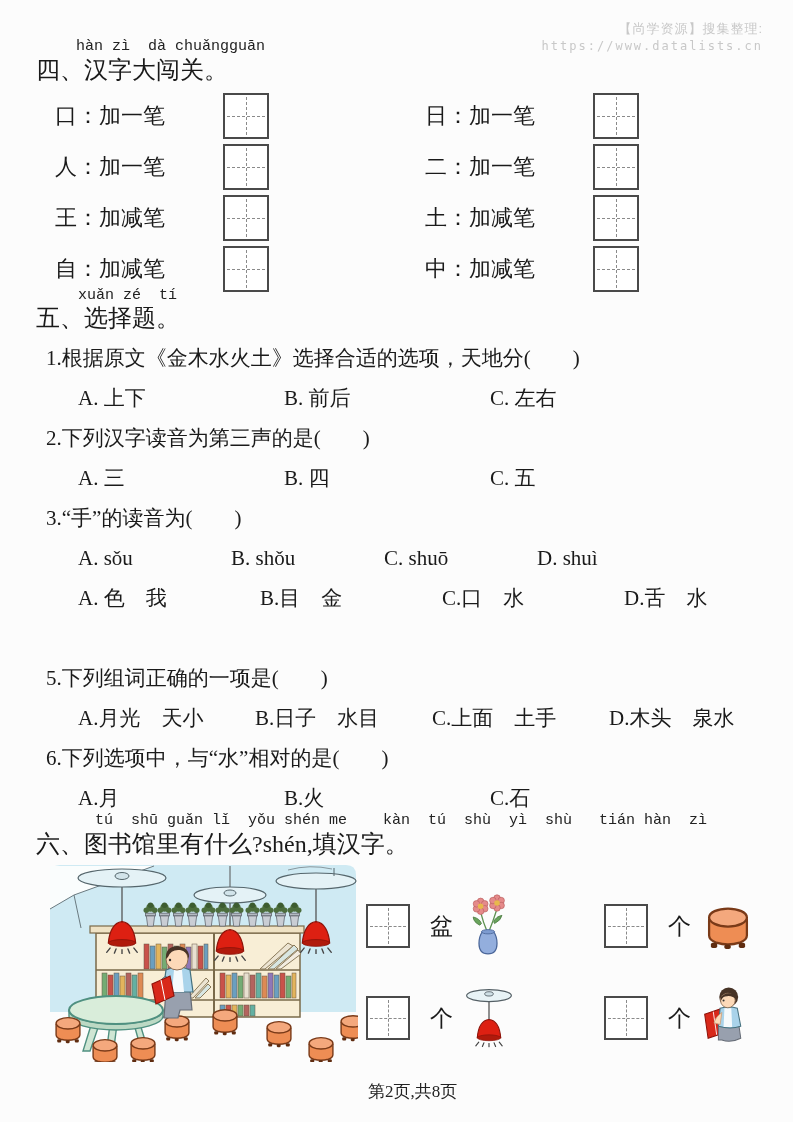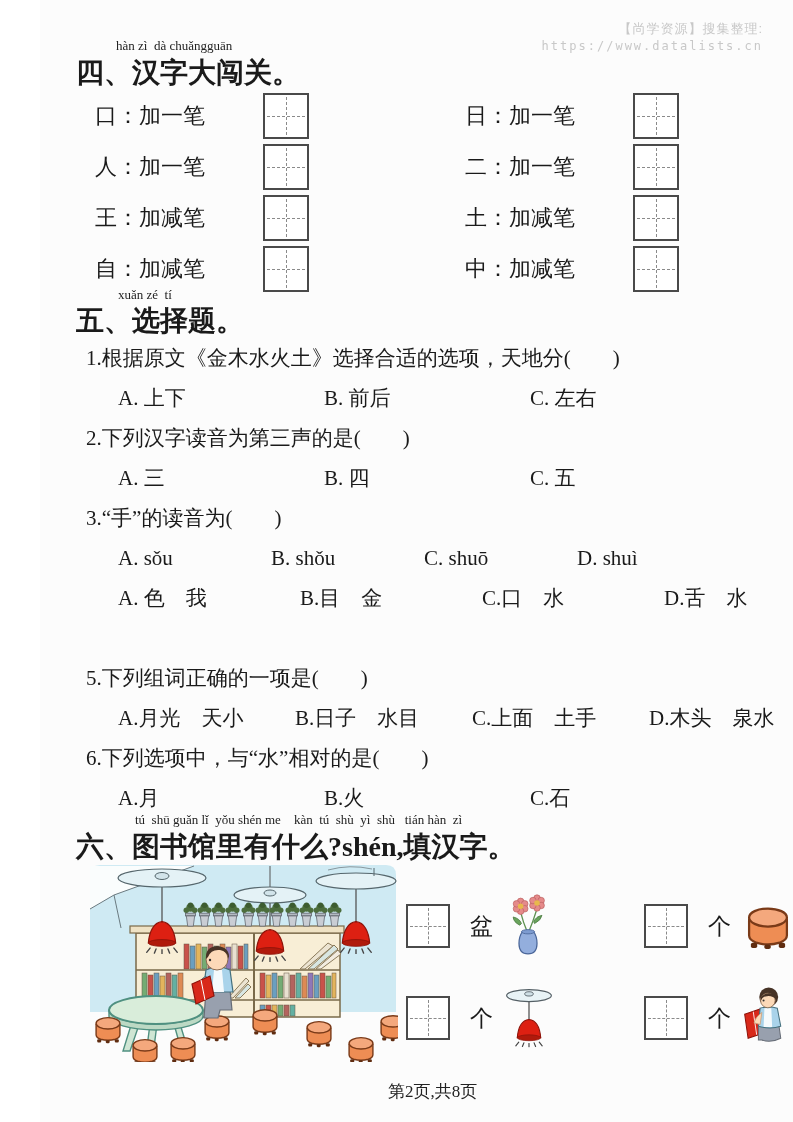--- a/index.html
+++ b/index.html
@@ -4,30 +4,30 @@
 <style>
   * { margin:0; padding:0; box-sizing:border-box; }
   html,body { width:793px; height:1122px; }
   body {
     background:#ffffff;
     font-family:"Liberation Serif", serif;
     color:var(--text,#1a1a1a);
     position:relative;
     overflow:hidden;
   }
-  .page { position:absolute; inset:0; background:#fcfcfc;margin-left:40px; }
+  .page { position:absolute; inset:0; background:#fcfcfc; }
 
   
   .watermark { position:absolute; top:20px; right:30px; text-align:right; color:var(--watermark-gray,#c8c8c8); }
   .wm1 { font-size:13px; font-family:"Liberation Sans", sans-serif; letter-spacing:1px; }
   .wm2 { font-size:12px; font-family:"DejaVu Sans Mono", monospace; letter-spacing:2px; margin-top:1px; }
 
   
-  .pinyin { position:absolute; font-size:13px; color:#222; white-space:pre; }
-  .sec-title { position:absolute; font-size:28px; font-weight:bold; white-space:pre; }
+  .pinyin { position:absolute; font-size:15px; color:#222; white-space:pre;font-family:Liberation Mono, monospace; }
+  .sec-title { position:absolute; font-size:24px; font-weight:normal; white-space:pre; }
 
   
   .s4-grid { position:absolute; top:90px; left:55px; width:700px;
              display:grid; grid-template-columns:370px 300px; }
   .s4-item { height:51px; display:flex; align-items:center; }
   .s4-label { font-size:22px; width:168px; white-space:pre; }
   .tian { width:46px; height:46px; border:2px solid #4a4a4a; position:relative; background:#fff; flex:0 0 auto; }
   .tian::before { content:""; position:absolute; left:2px; right:2px; top:50%; border-top:1.5px dashed #8a8a8a; }
   .tian::after  { content:""; position:absolute; top:2px; bottom:2px; left:50%; border-left:1.5px dashed #8a8a8a; }
 

